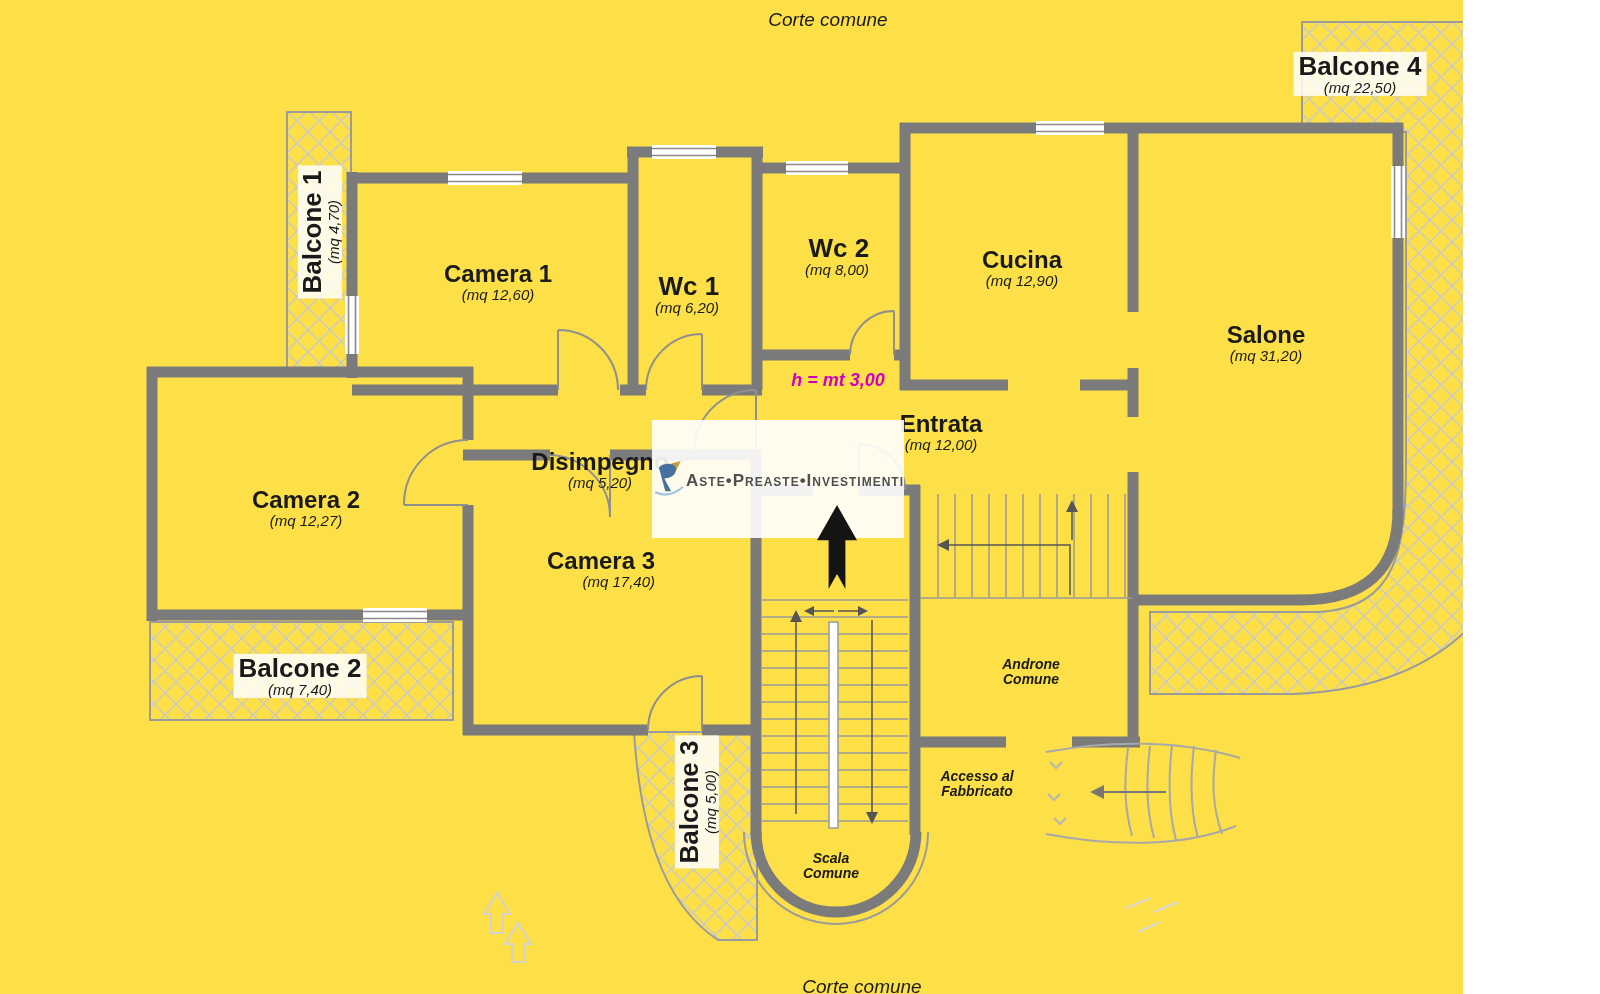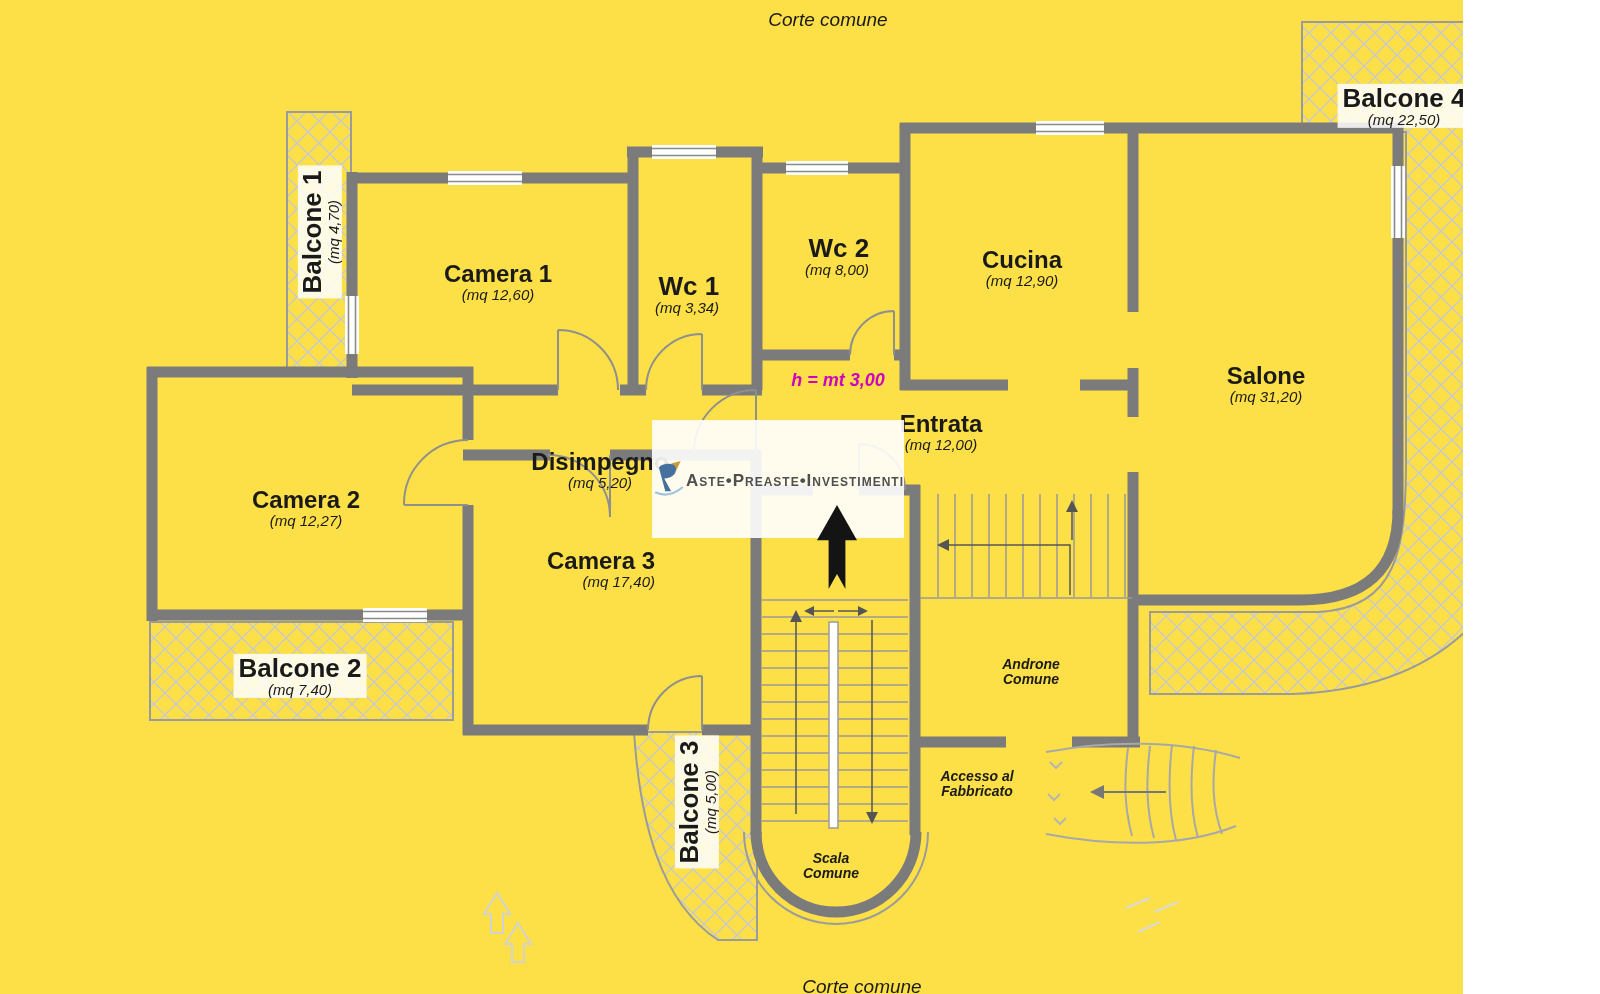--- a/index.html
+++ b/index.html
@@ -204,34 +204,34 @@
 
   <div class="lbl script-note" style="left:828px;top:20px;">Corte comune</div>
 
   <div class="lbl" style="left:498px;top:282px;">
     <div class="room-name">Camera 1</div>
     <div class="room-area">(mq 12,60)</div>
   </div>
 
   <div class="lbl" style="left:687px;top:294px;">
     <div class="room-name md">Wc 1</div>
-    <div class="room-area">(mq 3,34)</div>
+    <div class="room-area">(mq 6,20)</div>
   </div>
 
   <div class="lbl" style="left:837px;top:256px;">
     <div class="room-name md">Wc 2</div>
     <div class="room-area">(mq 8,00)</div>
   </div>
 
   <div class="lbl" style="left:1022px;top:268px;">
     <div class="room-name">Cucina</div>
     <div class="room-area">(mq 12,90)</div>
   </div>
 
-  <div class="lbl" style="left:1266px;top:384px;text-align:center;">
+  <div class="lbl" style="left:1266px;top:343px;text-align:center;">
     <div class="room-name">Salone</div>
     <div class="room-area">(mq 31,20)</div>
   </div>
 
   <div class="lbl" style="left:600px;top:422px;margin-top:48px;">
     <div class="room-name">Disimpegno</div>
     <div class="room-area">(mq 5,20)</div>
   </div>
 
   <div class="lbl magenta-note" style="left:838px;top:381px;">h = mt 3,00</div>
@@ -259,21 +259,21 @@
   <div class="lbl balcony-lbl" style="left:292px;top:676px;margin-left:8px;">
     <div class="room-name">Balcone 2</div>
     <div class="room-area">(mq 7,40)</div>
   </div>
 
   <div class="lbl vert balcony-lbl" style="left:697px;top:802px;">
     <div class="room-name">Balcone 3</div>
     <div class="room-area">(mq 5,00)</div>
   </div>
 
-  <div class="lbl balcony-lbl" style="left:1404px;top:74px;margin-top:32px;">
+  <div class="lbl balcony-lbl" style="left:1360px;top:74px;">
     <div class="room-name">Balcone 4</div>
     <div class="room-area">(mq 22,50)</div>
   </div>
 
   <div class="lbl common-lbl" style="left:1031px;top:672px;">
     <div>Androne</div>
     <div>Comune</div>
   </div>
 
   <div class="lbl common-lbl" style="left:977px;top:784px;">

